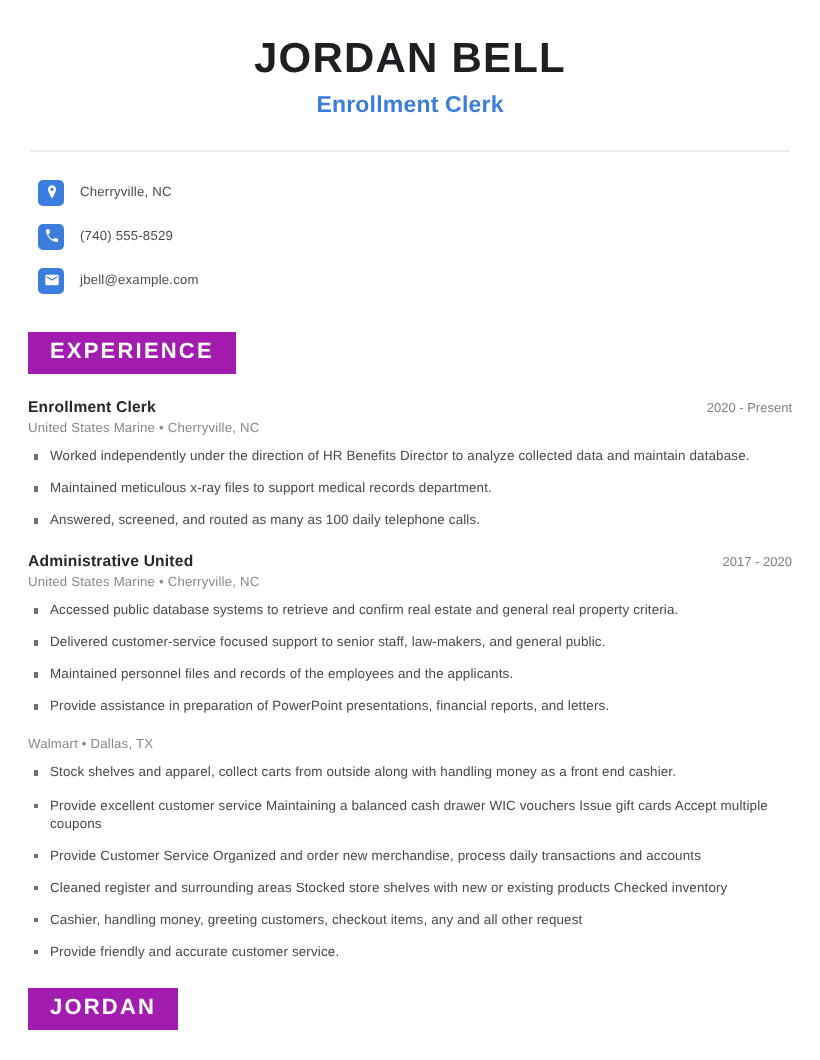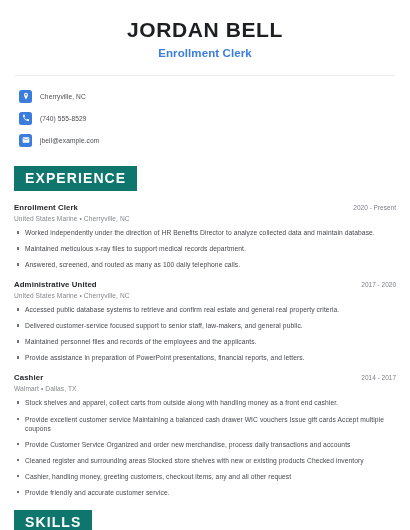--- a/index.html
+++ b/index.html
@@ -74,23 +74,23 @@
   .c-text {
     font-size: 6.6px;
     color: #4a4c50;
     letter-spacing: 0.1px;
   }
 
   
   .section { margin-top: 17px; }
   .badge {
     display: inline-block;
-    background: #0f766e;
+    background: #a21caf;
     color: #ffffff;
-    font-size: 14px;
+    font-size: 11px;
     font-weight: bold;
     letter-spacing: 1.1px;
     padding: 4px 11px 5px 11px;
   }
 
   
   .jobs { margin-top: 12px; }
   .job { margin-bottom: 11px; }
   .job:last-child { margin-bottom: 0; }
   .job-head {
@@ -213,36 +213,32 @@
         <div class="job-sub">United States Marine • Cherryville, NC</div>
         <ul class="bullets">
           <li>Accessed public database systems to retrieve and confirm real estate and general real property criteria.</li>
           <li>Delivered customer-service focused support to senior staff, law-makers, and general public.</li>
           <li>Maintained personnel files and records of the employees and the applicants.</li>
           <li>Provide assistance in preparation of PowerPoint presentations, financial reports, and letters.</li>
         </ul>
       </div>
 
       <div class="job">
-        <div class="job-head">
-          <span class="job-title">Cashier</span>
-          <span class="job-date">2014 - 2017</span>
-        </div>
         <div class="job-sub">Walmart • Dallas, TX</div>
         <ul class="bullets">
           <li>Stock shelves and apparel, collect carts from outside along with handling money as a front end cashier.</li>
           <li>Provide excellent customer service Maintaining a balanced cash drawer WIC vouchers Issue gift cards Accept multiple coupons</li>
           <li>Provide Customer Service Organized and order new merchandise, process daily transactions and accounts</li>
           <li>Cleaned register and surrounding areas Stocked store shelves with new or existing products Checked inventory</li>
           <li>Cashier, handling money, greeting customers, checkout items, any and all other request</li>
           <li>Provide friendly and accurate customer service.</li>
         </ul>
       </div>
 
     </div>
   </div>
 
   <div class="skills-wrap">
-    <span class="badge">SKILLS</span>
+    <span class="badge">JORDAN</span>
     
   </div>
 
 </div>
 
 </body></html>

